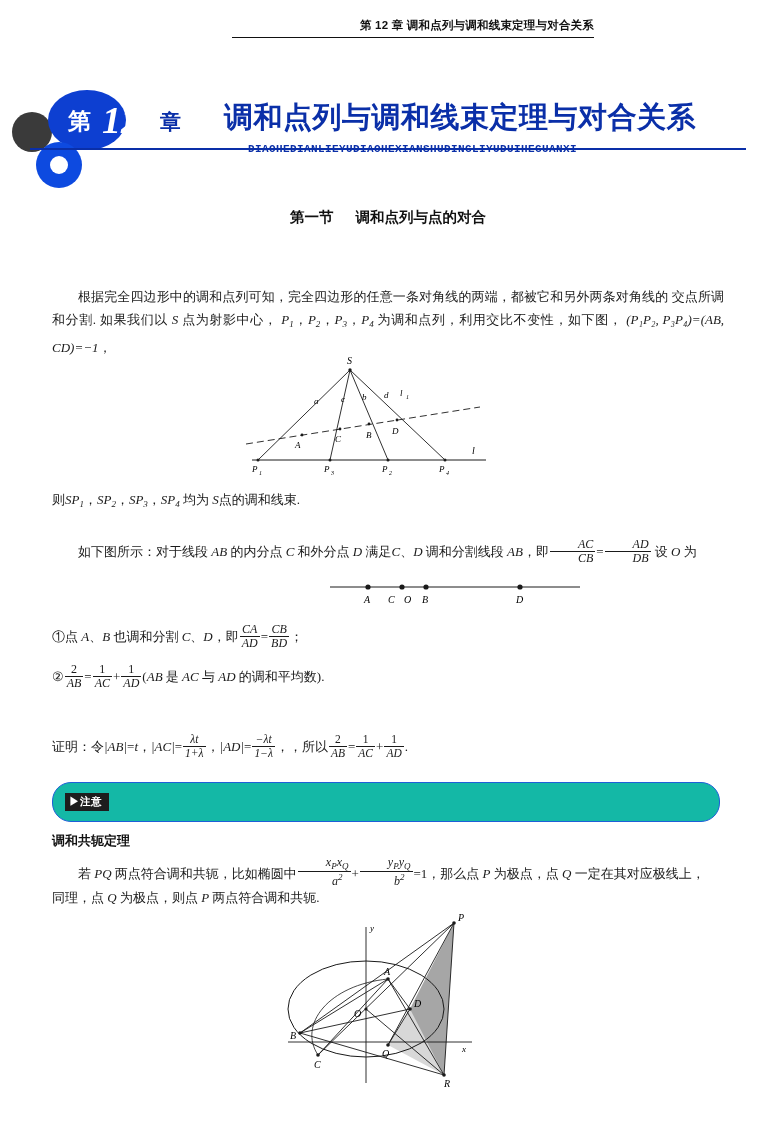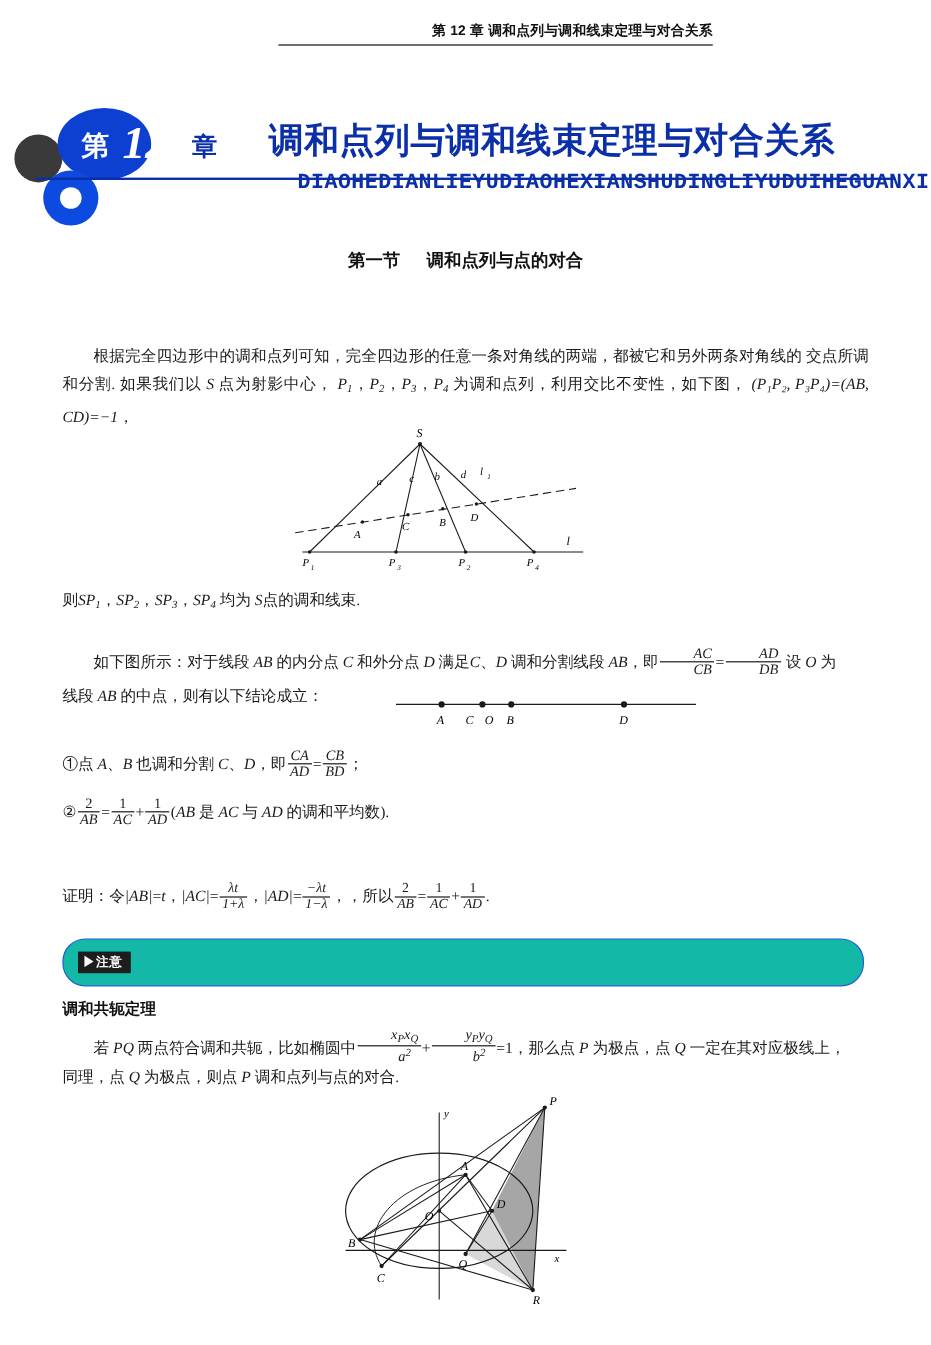--- a/index.html
+++ b/index.html
@@ -60,21 +60,21 @@
   .ch-title {
     position:absolute; left:196px; top:50px;
     color:#0a2fa8; font-weight:bold; font-size:29px;
     font-family:"Liberation Sans", sans-serif;
     letter-spacing:0.5px;
     white-space:nowrap;
     margin-left:28px;
   }
   .ch-pinyin {
     position:absolute; left:248px; top:95px;
-    color:#0a2fa8; font-weight:bold; font-size:18px;
+    color:#0a2fa8; font-weight:bold; font-size:11px;
     font-family:"Liberation Mono", monospace;
     letter-spacing:0.4px;
     white-space:nowrap;
   }
   .banner-rule {
     position:absolute; left:30px; right:30px; top:100px;
     border-bottom:2.6px solid #0a2fa8;
   }
 
   
@@ -234,24 +234,20 @@
     <span>的内分点</span>
     <i class="v">C</i>
     <span>和外分点</span>
     <i class="v">D</i>
     <span>满足</span><i class="v">C</i>、<i class="v">D</i>
     <span>调和分割线段</span>
     <i class="v">AB</i><span>，即</span><span class="frac big"><span class="num" style="font-style:italic">AC</span><span class="den" style="font-style:italic">CB</span></span>=<span class="frac big"><span class="num" style="font-style:italic">AD</span><span class="den" style="font-style:italic">DB</span></span>
     <span>设</span> <i class="v">O</i>
     <span>为</span>
   </div>
-  <div class="p L" style="top:568px;">
-    <span>线段</span> <i class="v">AB</i>
-    <span>的中点，则有以下结论成立：</span>
-  </div>
 
   <div class="fig2">
     <svg width="300" height="36" viewBox="0 0 300 36">
       <line x1="0" y1="12" x2="250" y2="12" stroke="#1a1a1a" stroke-width="1"></line>
       <circle cx="38" cy="12" r="2.6" fill="#1a1a1a"></circle>
       <circle cx="72" cy="12" r="2.6" fill="#1a1a1a"></circle>
       <circle cx="96" cy="12" r="2.6" fill="#1a1a1a"></circle>
       <circle cx="190" cy="12" r="2.6" fill="#1a1a1a"></circle>
       <text x="34" y="28" font-family="Liberation Serif, serif" font-size="10" font-style="italic">A</text>
       <text x="58" y="28" font-family="Liberation Serif, serif" font-size="10" font-style="italic">C</text>
@@ -282,21 +278,21 @@
 
   <div class="p L ind" style="top:856px; line-height:28px;">
     <span>若</span> <i class="v">PQ</i>
     <span>两点符合调和共轭，比如椭圆中</span><span class="frac big"><span class="num" style="font-style:italic"><i>x</i><span class="sub">P</span><i>x</i><span class="sub">Q</span></span><span class="den" style="font-style:italic"><i>a</i><span class="sup">2</span></span></span>+<span class="frac big"><span class="num" style="font-style:italic"><i>y</i><span class="sub">P</span><i>y</i><span class="sub">Q</span></span><span class="den" style="font-style:italic"><i>b</i><span class="sup">2</span></span></span><span>=1</span><span>，那么点</span> <i class="v">P</i>
     <span>为极点，点</span> <i class="v">Q</i>
     <span>一定在其对应极线上，</span>
   </div>
   <div class="p L" style="top:886px;">
     <span>同理，点</span> <i class="v">Q</i>
     <span>为极点，则点</span> <i class="v">P</i>
-    <span>调和点列与点的对合.</span>
+    <span>两点符合调和共轭.</span>
   </div>
 
   <div class="fig3">
     <svg width="270" height="195" viewBox="0 0 270 195">
 
       <polygon points="196,18 152,104 186,170" fill="#9a9a9a" fill-opacity="0.75" stroke="none"></polygon>
       <polygon points="196,18 152,104 130,140 186,170" fill="#8f8f8f" fill-opacity="0.35" stroke="none"></polygon>
 
       <ellipse cx="108" cy="104" rx="78" ry="48" fill="none" stroke="#1a1a1a" stroke-width="1"></ellipse>
 

